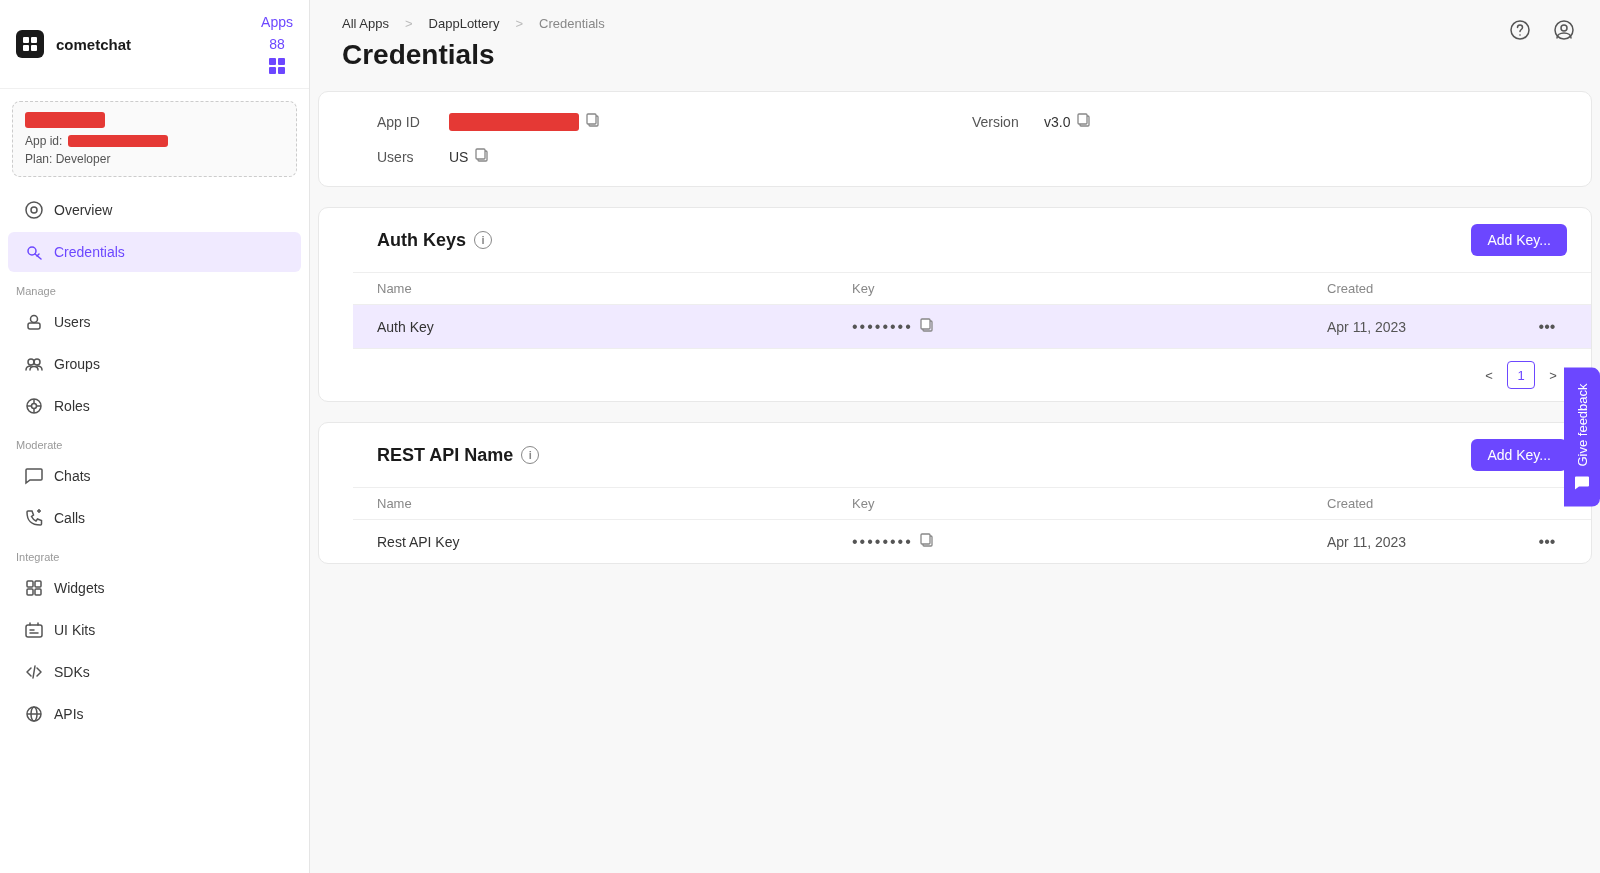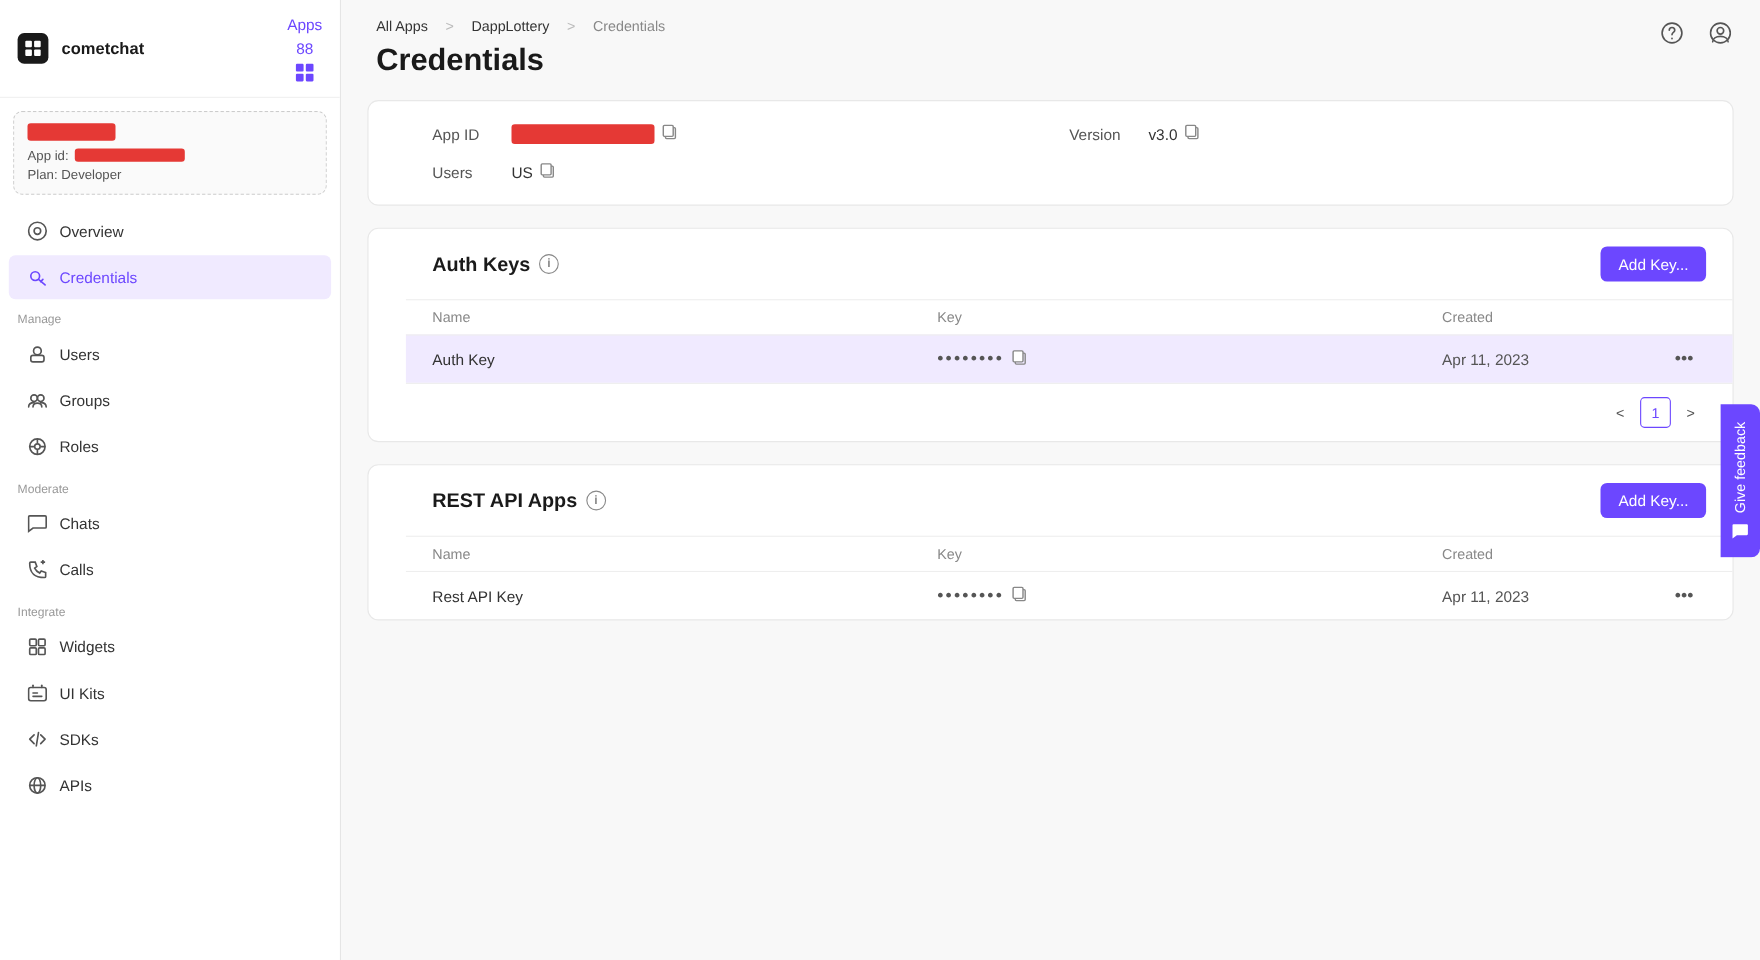--- a/index.html
+++ b/index.html
@@ -99,21 +99,21 @@
     }
 
     
     .page-title {
       font-size: 28px; font-weight: 700; color: #1a1a1a;
       padding: 8px 32px 20px;
     }
 
     
     .section-card {
-      background: #fff; border-radius: 10px; margin: 0 24px 20px;
+      background: #fff; border-radius: 10px; margin: 0 8px 20px;
       border: 1px solid #e8e8e8;
       overflow: visible;
       padding-left: 34px;
     }
 
     
     .cred-info-grid {
       display: grid; grid-template-columns: 1fr 1fr;
       padding: 20px 24px; gap: 16px 0;
     }
@@ -450,21 +450,21 @@
     <div class="pagination">
       <div class="page-btn">&lt;</div>
       <div class="page-btn active">1</div>
       <div class="page-btn">&gt;</div>
     </div>
   </div>
 
   <div class="section-card">
     <div class="section-header">
       <div class="section-title">
-        <span>REST API Apps</span>
+        <span>REST API Name</span>
         <div class="info-icon">i</div>
       </div>
       <button class="add-key-btn">Add Key...</button>
     </div>
 
     <div class="keys-table">
       <div class="table-header">
         <span>Name</span>
         <span>Key</span>
         <span>Created</span>

